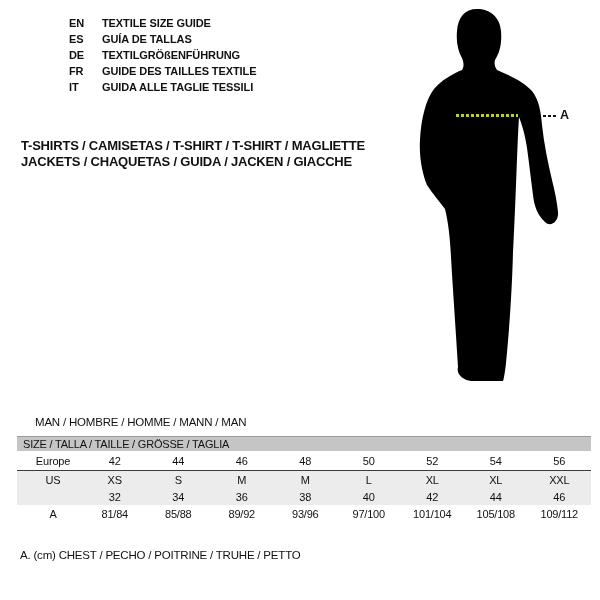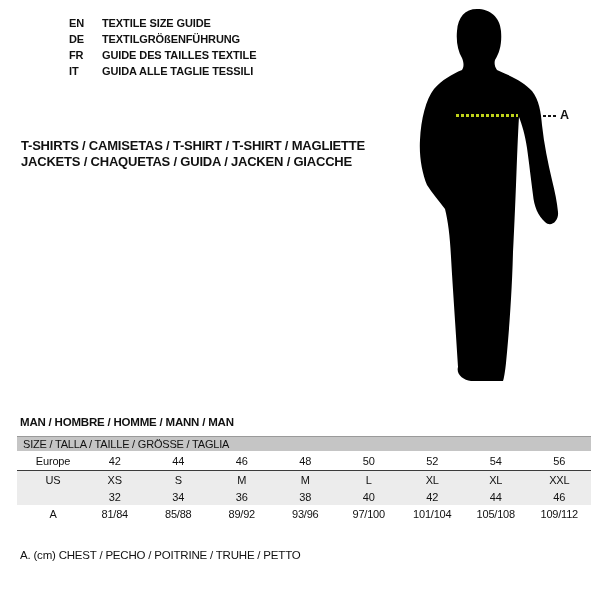--- a/index.html
+++ b/index.html
@@ -23,21 +23,21 @@
     left:456px;top:114px;width:62px;height:3px;
     background:repeating-linear-gradient(90deg,var(--dash-color,#bed119) 0 3px,transparent 3px 5px);
   }
   .leader-dash{
     left:543px;top:115px;width:15px;height:2px;
     background:repeating-linear-gradient(90deg,#111 0 3px,transparent 3px 5px);
   }
   .measure-label{left:560px;top:108px;font-size:12.5px;font-weight:bold;}
 
   
-  .section-title{left:20px;top:416px;font-size:11.5px;font-weight:bold;letter-spacing:-0.2px;}
+  .section-title{left:35px;top:416px;font-size:11.5px;font-weight:normal;letter-spacing:-0.2px;}
 
   
   .size-table{left:17px;top:436px;width:574px;font-size:11px;letter-spacing:-0.2px;}
   .thead{
     background:var(--header-bg,#c5c5c5);height:14px;line-height:14px;
     padding-left:6px;border-top:1px solid #9a9a9a;
   }
   .trow{display:grid;grid-template-columns:66px repeat(8,1fr);align-items:center;}
   .trow .tlabel{padding-left:6px;text-align:center;}
   .trow .tcell{text-align:center;}
@@ -49,20 +49,24 @@
   
   .footnote{left:20px;top:549px;font-size:11.5px;font-weight:normal;letter-spacing:-0.2px;}
 </style>
 </head>
 <body>
 
 <div class="abs lang-block">
   <div class="lang-row">
     <span class="lang-code">EN</span>
     <span class="lang-label">TEXTILE SIZE GUIDE</span>
+  </div>
+  <div class="lang-row">
+    <span class="lang-code">ES</span>
+    <span class="lang-label">GUÍA DE TALLAS</span>
   </div>
   <div class="lang-row">
     <span class="lang-code">DE</span>
     <span class="lang-label">TEXTILGRÖßENFÜHRUNG</span>
   </div>
   <div class="lang-row">
     <span class="lang-code">FR</span>
     <span class="lang-label">GUIDE DES TAILLES TEXTILE</span>
   </div>
   <div class="lang-row">

